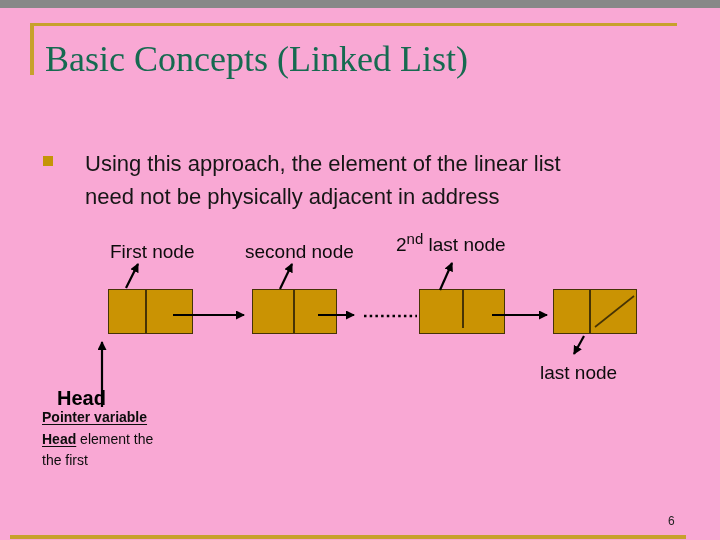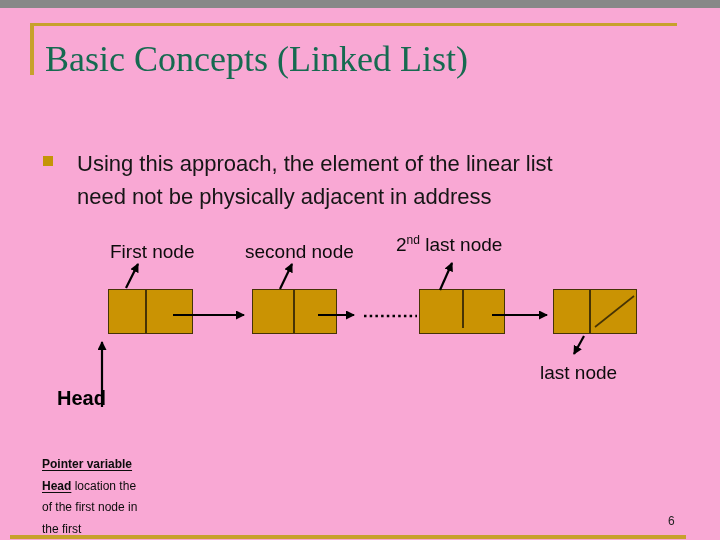--- a/index.html
+++ b/index.html
@@ -13,41 +13,41 @@
   .frame-left{position:absolute;left:30px;top:15px;width:4px;height:52px;background:#C7A12C;}
   .frame-bottom{position:absolute;left:10px;top:527px;width:676px;height:4px;background:#C7A12C;}
   
   .title{
     position:absolute;left:45px;top:30px;margin:0;
     font-family:"Liberation Serif","DejaVu Serif",serif;
     font-size:36px;font-weight:400;color:#166A50;letter-spacing:0px;white-space:nowrap;
   }
   
   .bullet-square{position:absolute;left:43px;top:148px;width:10px;height:10px;background:#C49507;}
-  .bullet-text{position:absolute;left:77px;top:139px;width:600px;font-size:22px;line-height:33px;color:#161616;}
+  .bullet-text{position:absolute;left:85px;top:139px;width:600px;font-size:22px;line-height:33px;color:#161616;}
   
   .lbl{position:absolute;font-size:19px;color:#0c0c0c;white-space:nowrap;}
-  .lbl sup{font-size:12px;line-height:0;}
+  .lbl sup{font-size:15px;line-height:0;}
   .lbl-first{left:110px;top:233px;}
   .lbl-second{left:245px;top:233px;}
   .lbl-2ndlast{left:396px;top:226px;}
   .lbl-last{left:540px;top:354px;}
   .lbl-head{left:57px;top:379px;font-size:20px;font-weight:bold;color:#000;}
   
   .node{position:absolute;top:281px;height:45px;background:#CA9303;border:1.6px solid #463305;box-sizing:border-box;}
   .node .divider{position:absolute;top:0;bottom:0;width:1.6px;background:#463305;}
   .node1{left:108px;width:85px;}
   .node2{left:252px;width:85px;}
   .node3{left:419px;width:86px;}
   .node3 .divider{bottom:5px;}
   .node4{left:553px;width:84px;}
   
   .overlay{position:absolute;left:0;top:0;width:720px;height:540px;pointer-events:none;}
   
-  .note{position:absolute;left:42px;top:446px;width:185px;font-size:12px;line-height:21.6px;color:#0c0c0c;}
+  .note{position:absolute;left:42px;top:399px;width:185px;font-size:14px;line-height:21.6px;color:#0c0c0c;}
   .note .bu{font-weight:bold;text-decoration:underline;text-underline-offset:2px;}
   .pagenum{position:absolute;left:668px;top:506px;font-size:12px;color:#222;}
 </style>
 </head>
 <body>
 
 <div class="slide">
 
   <div class="frame-top"></div>
   <div class="frame-left"></div>
@@ -97,20 +97,19 @@
     <line x1="440" y1="282" x2="452" y2="255" stroke="#000" stroke-width="2.2" marker-end="url(#ah)"></line>
     <line x1="584" y1="328" x2="574" y2="346" stroke="#000" stroke-width="2.2" marker-end="url(#ah)"></line>
 
     <line x1="102" y1="399" x2="102" y2="334" stroke="#000" stroke-width="2.2" marker-end="url(#ah)"></line>
 
     <line x1="595" y1="319" x2="634" y2="288" stroke="#463305" stroke-width="1.6"></line>
   </svg>
 
   <div class="note">
     <div><span class="bu">Pointer variable</span></div>
-    <div><span class="bu">Head</span><span> location the</span></div>
-    <div>of the first node in</div>
+    <div><span class="bu">Head</span><span> element the</span></div>
     <div>the first</div>
   </div>
 
   <div class="pagenum">6</div>
 
 </div>
 
 </body></html>

